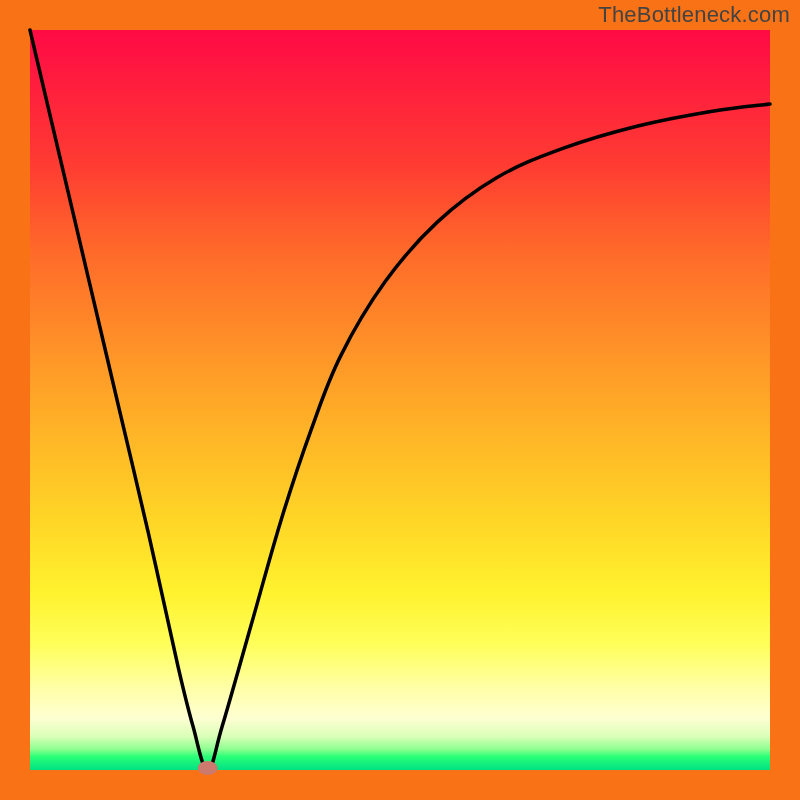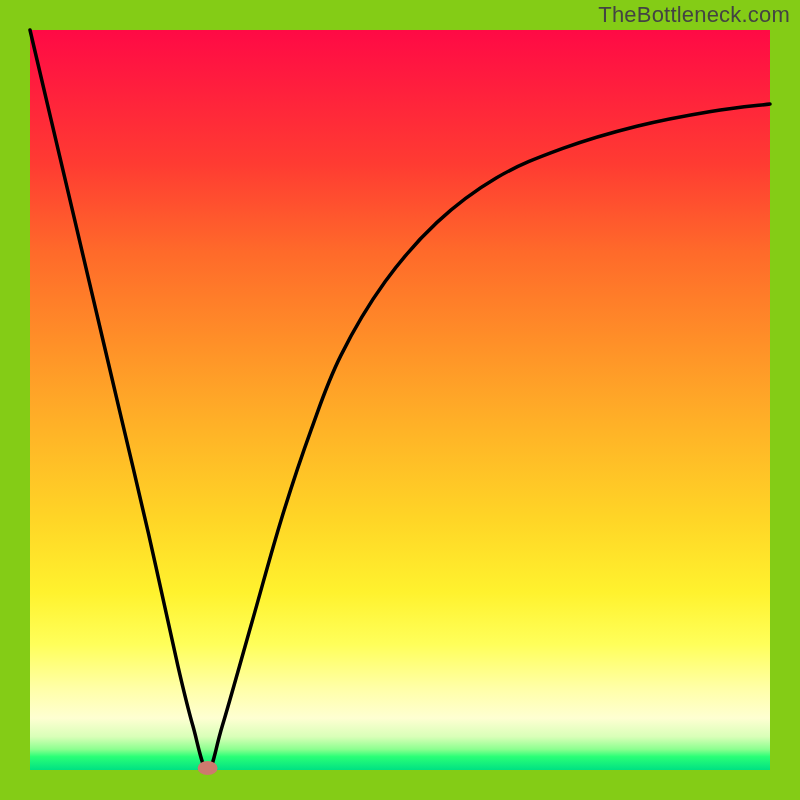--- a/index.html
+++ b/index.html
@@ -8,21 +8,21 @@
     width: 800px;
     height: 800px;
     overflow: hidden;
     background: #000;
     font-family: Arial, Helvetica, sans-serif;
   }
   .frame {
     position: relative;
     width: 800px;
     height: 800px;
-    background: #84cc16;
+    background: #f97316;
   }
   .plot-area {
     position: absolute;
     left: 30px;
     top: 30px;
     width: 740px;
     height: 740px;
   }
   .gradient-bg {
     position: absolute;

